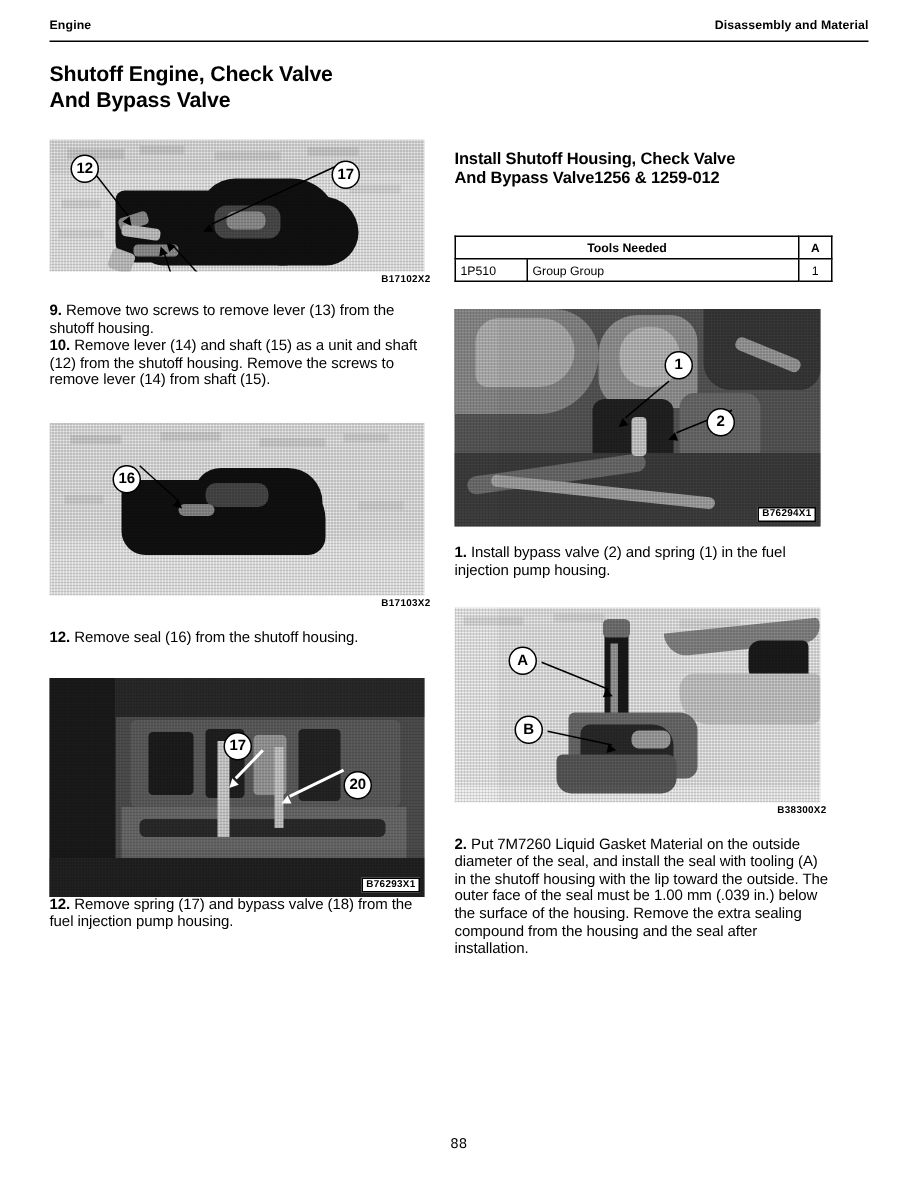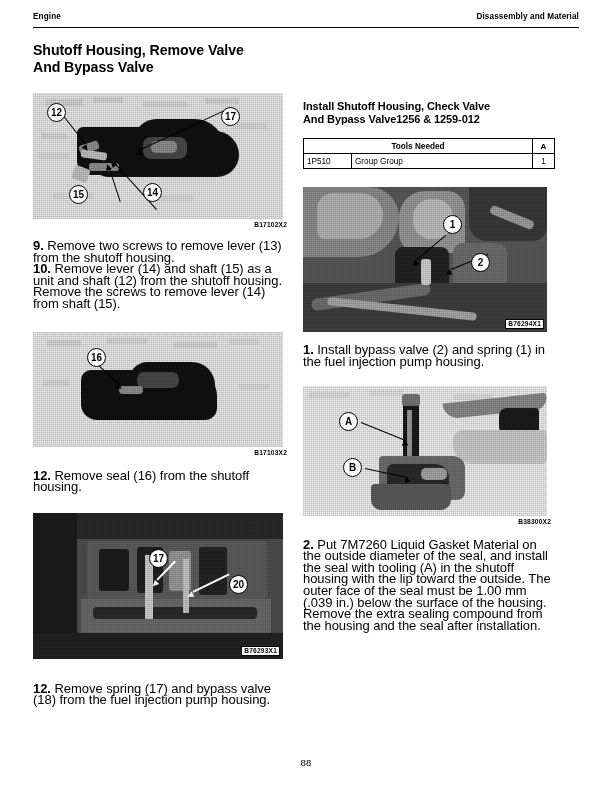--- a/index.html
+++ b/index.html
@@ -55,36 +55,36 @@
     font-weight: bold;
     line-height: 13.2px;
     margin: 0;
     letter-spacing: -0.1px;
   }
 
   
   .tools-table {
     border-collapse: collapse;
     width: 100%;
-    margin-top: 12px;
+    margin-top: 31px;
     font-size: 8px;
   }
   .tools-table th, .tools-table td {
     border: 1.1px solid #000;
     padding: 2.5px 3px;
   }
   .tools-table th.th-main { text-align: center; font-weight: bold; font-size: 8.2px; }
   .tools-table th.th-qty  { text-align: center; font-weight: bold; width: 22px; }
   .tools-table td.td-part { width: 48px; font-size: 8.2px; }
   .tools-table td.td-name { font-size: 8.2px; }
   .tools-table td.td-qty  { text-align: center; width: 22px; font-size: 8.2px; }
 
   
   .step {
-    font-size: 13px;
+    font-size: 10px;
     line-height: 11.6px;
     margin: 0;
     letter-spacing: -0.05px;
     text-align: left;
   }
   .step .num { font-weight: bold; }
 
   
   .figure { position: relative; }
   .photo {
@@ -178,26 +178,26 @@
 
   <div class="header">
     <span>Engine</span>
     <span>Disassembly and Material</span>
   </div>
   <div class="header-rule"></div>
 
   <div class="col-left">
 
     <h1 class="section-title">
-      <span>Shutoff Housing, Remove Valve</span><br>
+      <span>Shutoff Engine, Check Valve</span><br>
       <span>And Bypass Valve</span>
     </h1>
 
     <div class="figure" style="margin-top:18px;">
-      <div class="photo" style="width:250px;height:126px;background:#e8e8e8;">
+      <div class="photo" style="width:250px;height:88px;background:#e8e8e8;">
 
         <div class="blob pale" style="left:12px;top:6px;width:38px;height:7px;opacity:.5;"></div>
         <div class="blob pale" style="left:60px;top:4px;width:30px;height:6px;opacity:.45;"></div>
         <div class="blob pale" style="left:110px;top:8px;width:44px;height:6px;opacity:.4;"></div>
         <div class="blob pale" style="left:172px;top:5px;width:34px;height:6px;opacity:.45;"></div>
         <div class="blob pale" style="left:8px;top:40px;width:26px;height:6px;opacity:.4;"></div>
         <div class="blob pale" style="left:6px;top:60px;width:30px;height:6px;opacity:.35;"></div>
         <div class="blob pale" style="left:200px;top:30px;width:34px;height:6px;opacity:.35;"></div>
         <div class="blob pale" style="left:20px;top:100px;width:40px;height:6px;opacity:.3;"></div>
         <div class="blob pale" style="left:120px;top:102px;width:40px;height:6px;opacity:.3;"></div>
@@ -260,21 +260,21 @@
         <div class="blob" style="left:48px;top:38px;width:136px;height:50px;border-radius:10px 26px 12px 16px;"></div>
         <div class="blob" style="left:96px;top:30px;width:86px;height:26px;border-radius:24px 30px 4px 8px;"></div>
         <div class="blob" style="left:52px;top:60px;width:124px;height:26px;border-radius:8px 12px 18px 20px;"></div>
         <div class="blob mid" style="left:104px;top:40px;width:42px;height:16px;border-radius:7px;"></div>
         <div class="blob lite" style="left:86px;top:54px;width:24px;height:8px;border-radius:4px;"></div>
         <div class="grain"></div>
 
         <div class="leader" style="left:60px;top:28px;width:34px;transform:rotate(42deg);"></div>
         <div class="arrowhead" style="left:84px;top:50px;transform:rotate(42deg);"></div>
 
-        <div class="callout" style="left:42px;top:16px;margin-left:12px;">
+        <div class="callout" style="left:42px;top:28px;">
           <span>16</span>
         </div>
       </div>
       <div class="fig-code plain">B17103X2</div>
     </div>
 
     <p class="step" style="margin-top:14px;">
       <span class="num">12.</span><span> Remove seal (16) from the shutoff housing.</span>
     </p>
 
@@ -305,21 +305,21 @@
           <span>17</span>
         </div>
         <div class="callout" style="left:196px;top:62px;">
           <span>20</span>
         </div>
 
         <div class="fig-code inverse">B76293X1</div>
       </div>
     </div>
 
-    <p class="step" style="margin-top:24px;">
+    <p class="step" style="margin-top:0;">
       <span class="num">12.</span><span> Remove spring (17) and bypass valve (18) from the fuel injection pump housing.</span>
     </p>
 
   </div>
 
   <div class="col-right">
 
     <h2 class="sub-title">
       <span>Install Shutoff Housing, Check Valve</span><br>
       <span>And Bypass Valve</span><span class="code">1256 &amp; 1259-012</span>

